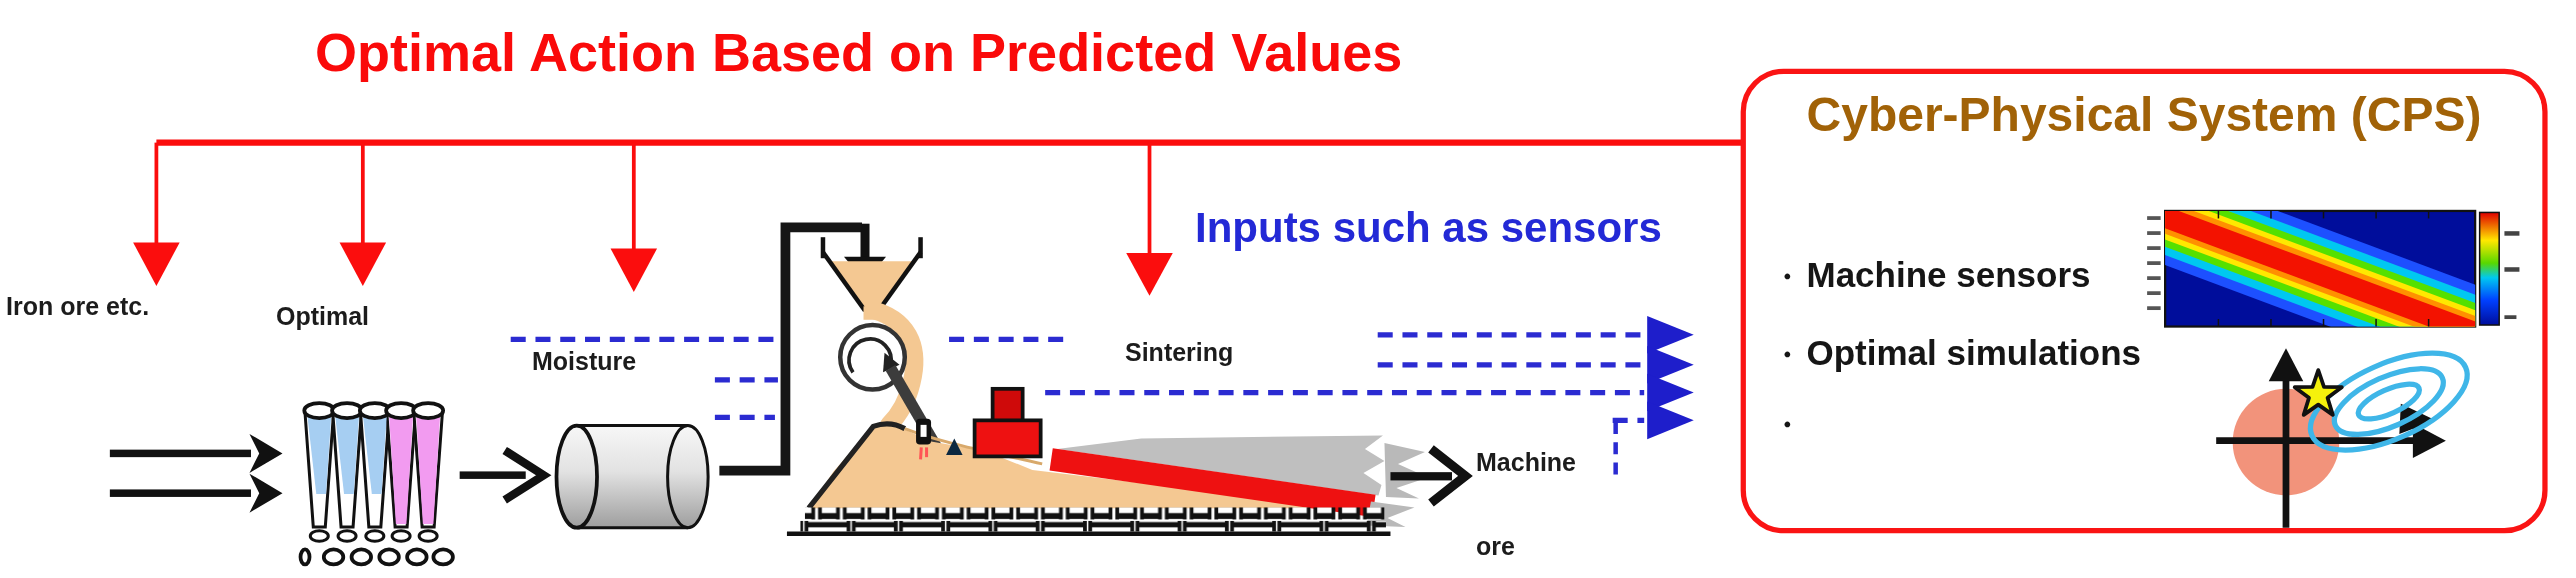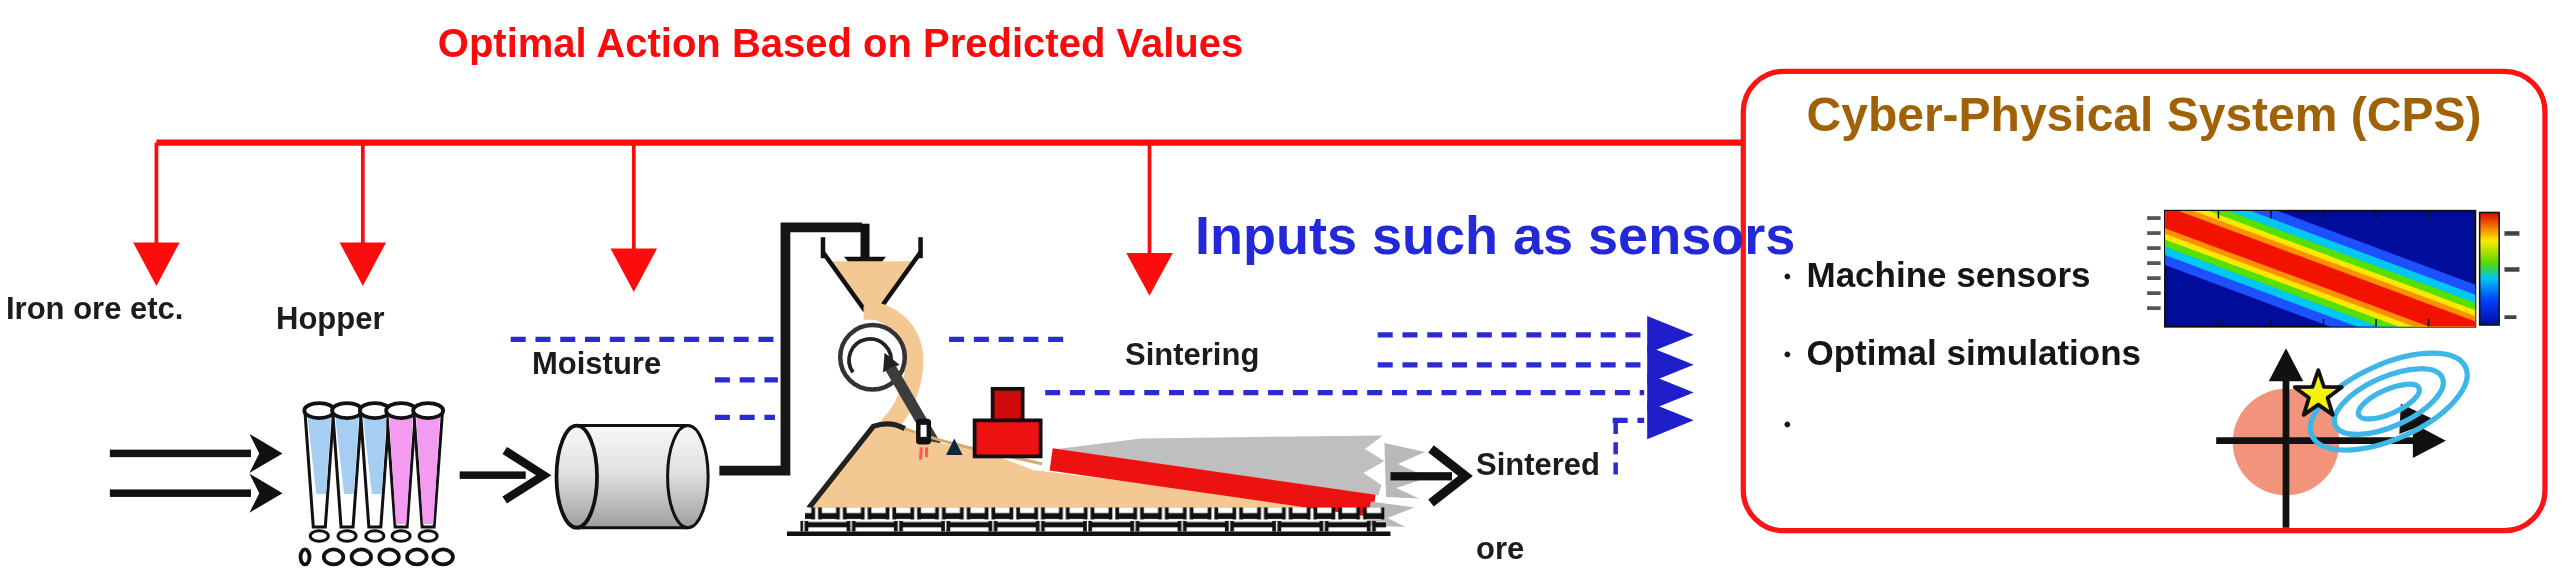--- a/index.html
+++ b/index.html
@@ -1,22 +1,22 @@
 <!DOCTYPE html>
 <html style="font-size:12px"><head>
 <meta charset="utf-8">
 <style>
   html,body{margin:0;padding:0;background:#fff;}
   .stage{position:relative;width:2576px;height:578px;background:#fff;overflow:hidden;
          font-family:"Liberation Sans",sans-serif;}
   .stage svg{position:absolute;left:0;top:0;}
-  .lbl{position:absolute;color:#1c1c1c;font-weight:600;font-size:31px;white-space:nowrap;line-height:1.05;}
+  .lbl{position:absolute;color:#1c1c1c;font-weight:600;font-size:25px;white-space:nowrap;line-height:1.05;}
   .title{position:absolute;left:315px;top:21px;width:1051px;text-align:center;
-         color:#fa0a0a;font-weight:bold;font-size:40px;white-space:nowrap;}
-  .inputs{position:absolute;left:1195px;top:204px;color:#2329d6;font-weight:bold;font-size:54px;white-space:nowrap;}
+         color:#fa0a0a;font-weight:bold;font-size:54px;white-space:nowrap;}
+  .inputs{position:absolute;left:1195px;top:204px;color:#2329d6;font-weight:bold;font-size:42px;white-space:nowrap;}
   .cps-title{position:absolute;left:1743px;top:87px;width:802px;text-align:center;
          color:#a16207;font-weight:bold;font-size:48px;white-space:nowrap;}
   .bullet-row{position:absolute;left:1772px;display:flex;align-items:baseline;
          color:#161616;font-weight:bold;font-size:35px;white-space:nowrap;}
   .bullet-row .dot{font-size:30px;margin-right:4.5px;}
   .b1{top:255px}.b2{top:333px}.b3{top:405px}
 </style>
 </head>
 <body>
 
@@ -250,27 +250,27 @@
         <ellipse cx="3182" cy="535" rx="78" ry="33"></ellipse>
         <ellipse cx="3182" cy="535" rx="44" ry="16"></ellipse>
       </g>
       <polygon fill="#f5f10c" stroke="#111" stroke-width="5" stroke-linejoin="round" points="3088,493 3095.6,515.5 3119.4,515.8 3100.4,530 3107.4,552.7 3088,539 3068.6,552.7 3075.6,530 3056.6,515.8 3080.4,515.5"></polygon>
     </g>
   </svg>
 
   <div class="title">Optimal Action Based on Predicted Values</div>
 
   <div class="lbl" style="left:6px;top:293px">Iron ore etc.</div>
-  <div class="lbl" style="left:276px;top:303px">Hopper</div>
+  <div class="lbl" style="left:276px;top:303px">Optimal</div>
   <div class="lbl" style="left:532px;top:348px">Moisture</div>
   <div class="lbl" style="left:1125px;top:339px">Sintering</div>
 
   <div class="inputs">Inputs such as sensors</div>
 
-  <div class="lbl" style="left:1476px;top:449px">Sintered</div>
+  <div class="lbl" style="left:1476px;top:449px">Machine</div>
   <div class="lbl" style="left:1476px;top:533px">ore</div>
 
   <div class="cps-title">Cyber-Physical System (CPS)</div>
 
   <div class="bullet-row b1">
     <span class="dot">・</span>
     <span>Machine sensors</span>
   </div>
   <div class="bullet-row b2">
     <span class="dot">・</span>

